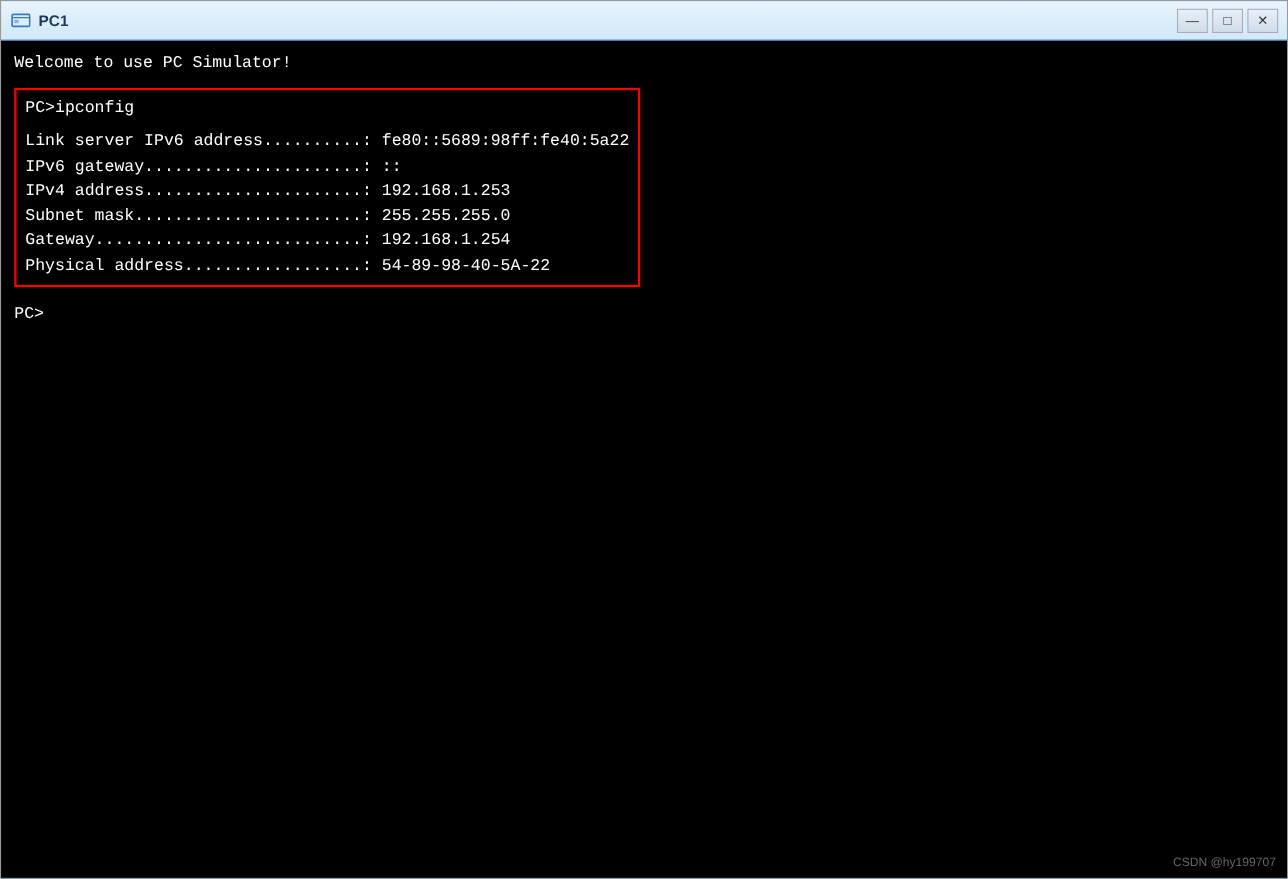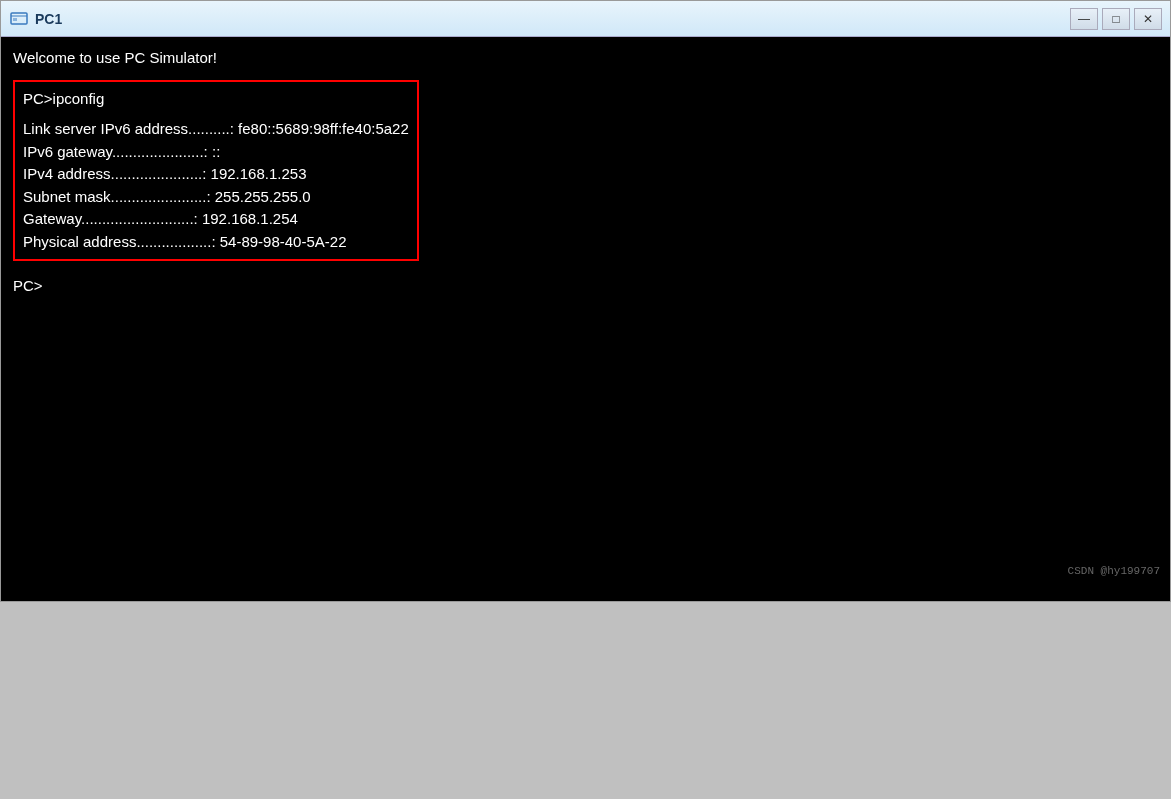--- a/index.html
+++ b/index.html
@@ -11,21 +11,21 @@
     body {
       width: 1171px;
       height: 799px;
       background: #c0c0c0;
       font-family: 'Courier New', Courier, monospace;
       overflow: hidden;
     }
 
     .window {
       width: 1171px;
-      height: 602px;
+      height: 799px;
       background: #0ea5e9;
       border: 1px solid #999;
       display: flex;
       flex-direction: column;
     }
 
     .title-bar {
       background: linear-gradient(to bottom, #e8f4fc, #d0e8f8);
       height: 36px;
       display: flex;
@@ -109,21 +109,21 @@
       flex: 1;
       background: #000000;
       padding: 10px 12px;
       overflow: hidden;
       position: relative;
     }
 
     .terminal-text {
       color: #ffffff;
       font-size: 15px;
-      font-family: Liberation Sans, sans-serif;
+      font-family: Liberation Mono, monospace;
       line-height: 1.5;
       white-space: pre;
     }
 
     .welcome-line {
       margin-bottom: 6px;
     }
 
     .highlighted-block {
       border: 2px solid #ff0000;
@@ -131,25 +131,25 @@
       padding: 6px 8px;
       margin: 4px 0;
     }
 
     .prompt-line {
       margin-top: 10px;
     }
 
     .watermark {
       position: absolute;
-      bottom: 24px;
+      bottom: 8px;
       right: 10px;
       font-size: 11px;
       color: #666;
-      font-family: Liberation Mono, monospace;
+      font-family: Liberation Sans, sans-serif;
     }
   </style>
 </head>
 <body>
 
 <div class="window">
 
   <div class="title-bar">
     <div class="title-bar-left">
       <div class="title-icon">

